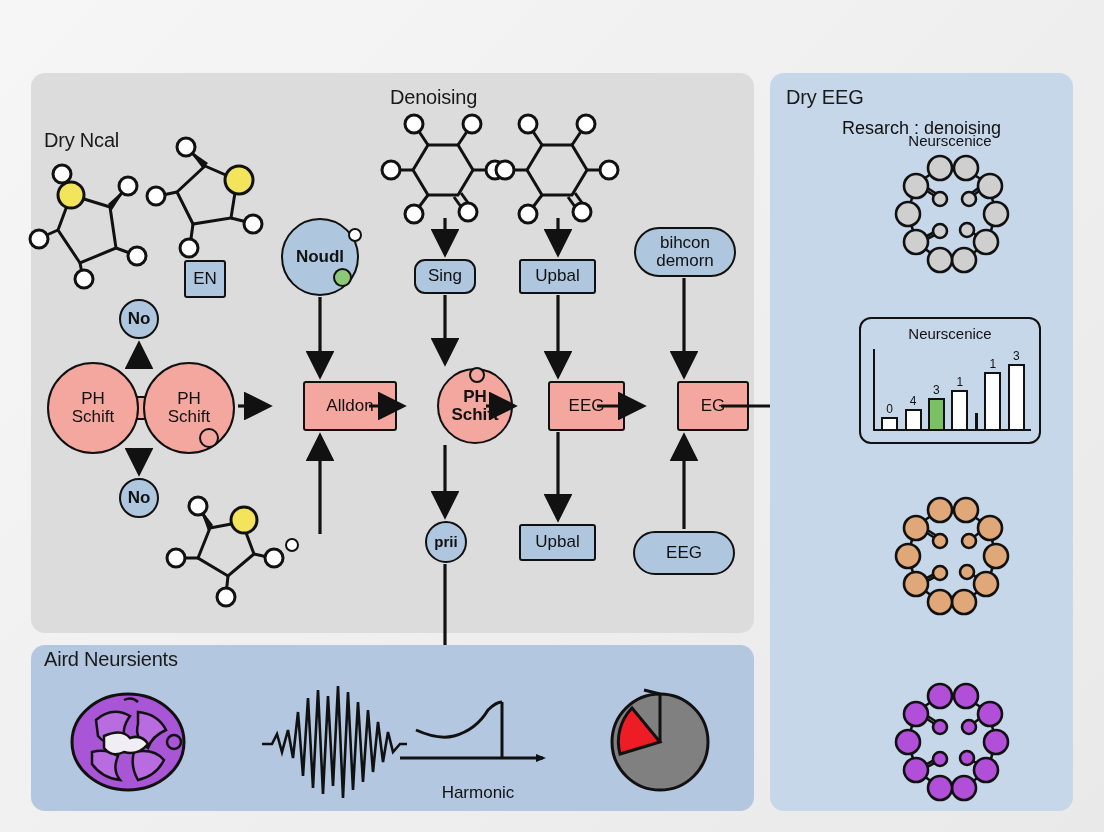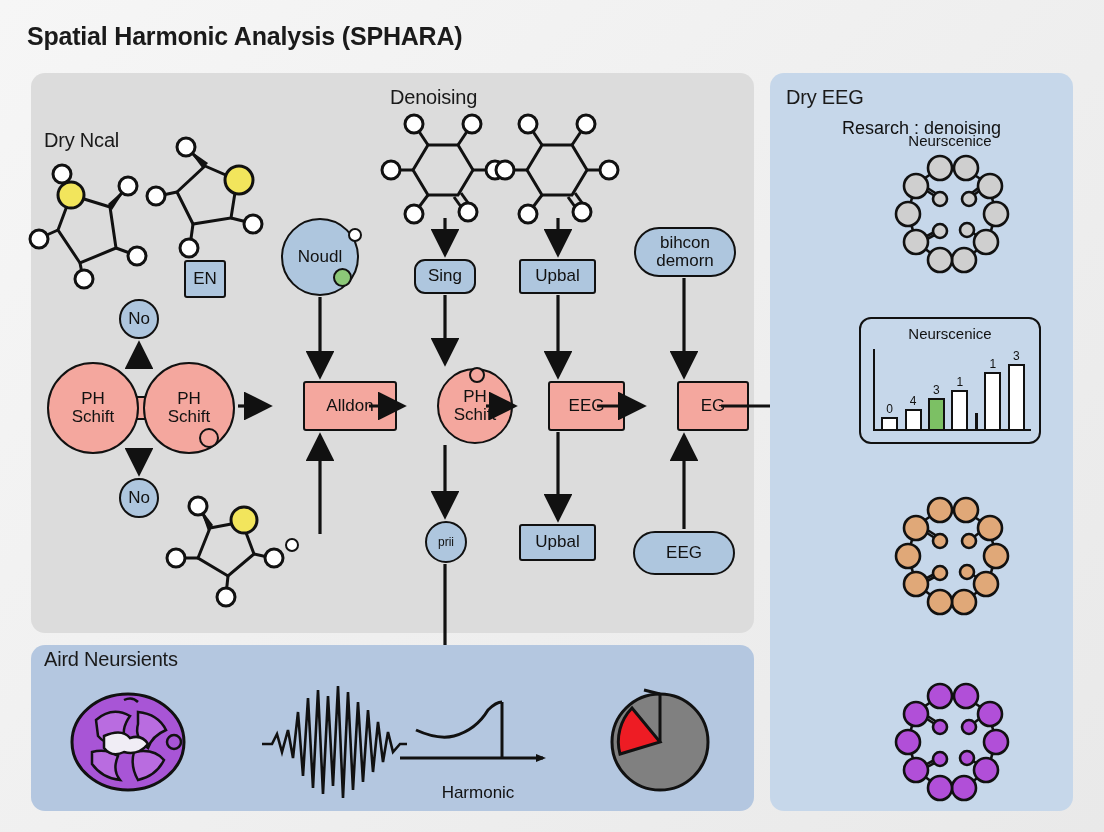--- a/index.html
+++ b/index.html
@@ -46,23 +46,23 @@
     position: absolute;
     display: flex; align-items: center; justify-content: center;
     text-align: center;
     border: 2.5px solid #111;
     font-size: 17px; color: #111;
     line-height: 1.08;
   }
   .node.blue { background: #aec6de; }
   .node.salmon { background: #f4a79e; margin-left: 29px; }
   .node.rect { border-radius: 3px; }
-  .node.circle { border-radius: 50%; }
+  .node.circle { border-radius: 50%; font-weight: bold; }
   .node.pill { border-radius: 999px; }
-  .node.small { font-size: 12px; }
+  .node.small { font-size: 15px; }
 
   
   .peanut { position: absolute; }
   .peanut .lobe {
     position: absolute; border-radius: 50%;
     background: #f4a79e; border: 2.5px solid #111;
     display: flex; align-items: center; justify-content: center;
     font-size: 17px; color: #111; line-height: 1.08; text-align: center;
   }
   .peanut .bridge {
@@ -138,21 +138,20 @@
   .viz svg { display: block; overflow: visible; }
   .viz-caption {
     position: absolute; font-size: 17px; color: #111; text-align: center;
   }
 </style>
 </head>
 <body>
 
 <div id="root">
 
-  <div class="app-title">Spatial Harmonic Analysis (SPHARA)</div>
 
   <div class="panel" id="panel-main"></div>
   <div class="panel-label" style="left:44px; top:86px;margin-top:43px;">Dry Ncal</div>
   <div class="panel-label" style="left:390px; top:86px;">Denoising</div>
 
   <div class="mol" style="left:38px; top:160px;">
     <svg width="110" height="120" viewBox="0 0 110 120">
       <g stroke="#111" stroke-width="3" fill="none">
         <path d="M33,35 L72,47 L78,88 L42,103 L20,70 Z"></path>
         <line x1="33" y1="35" x2="24" y2="16"></line>

